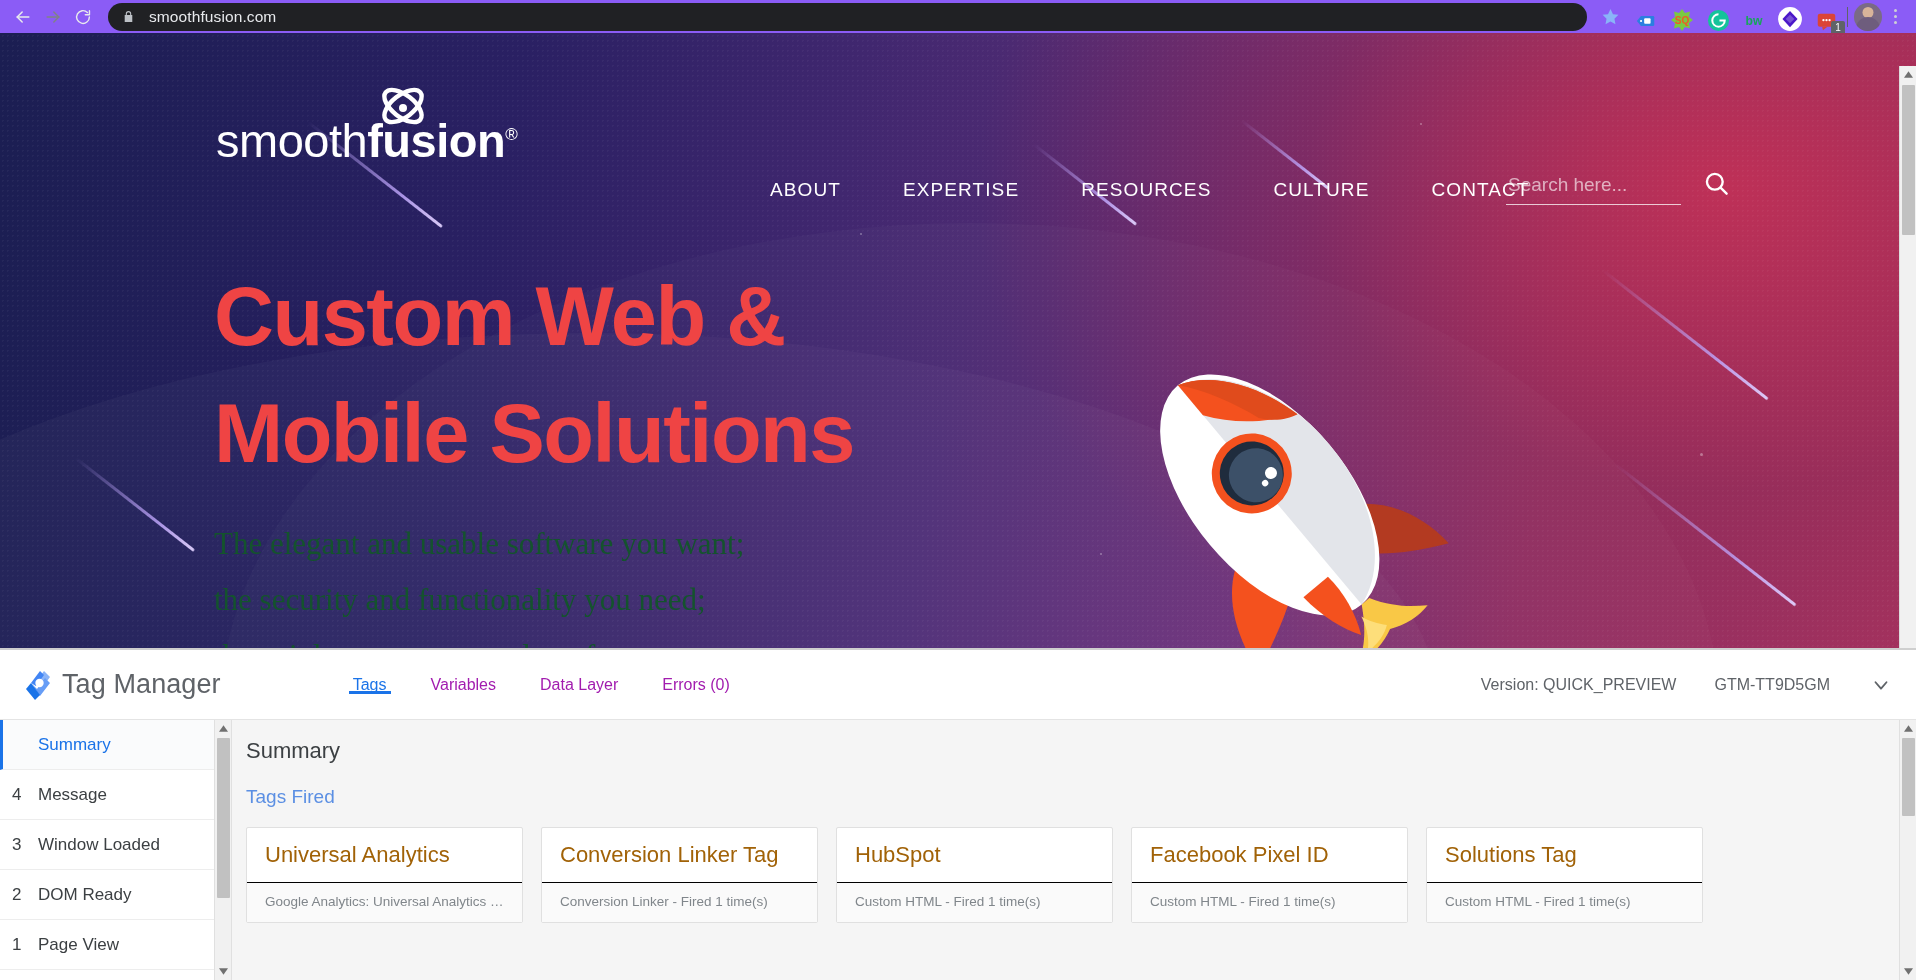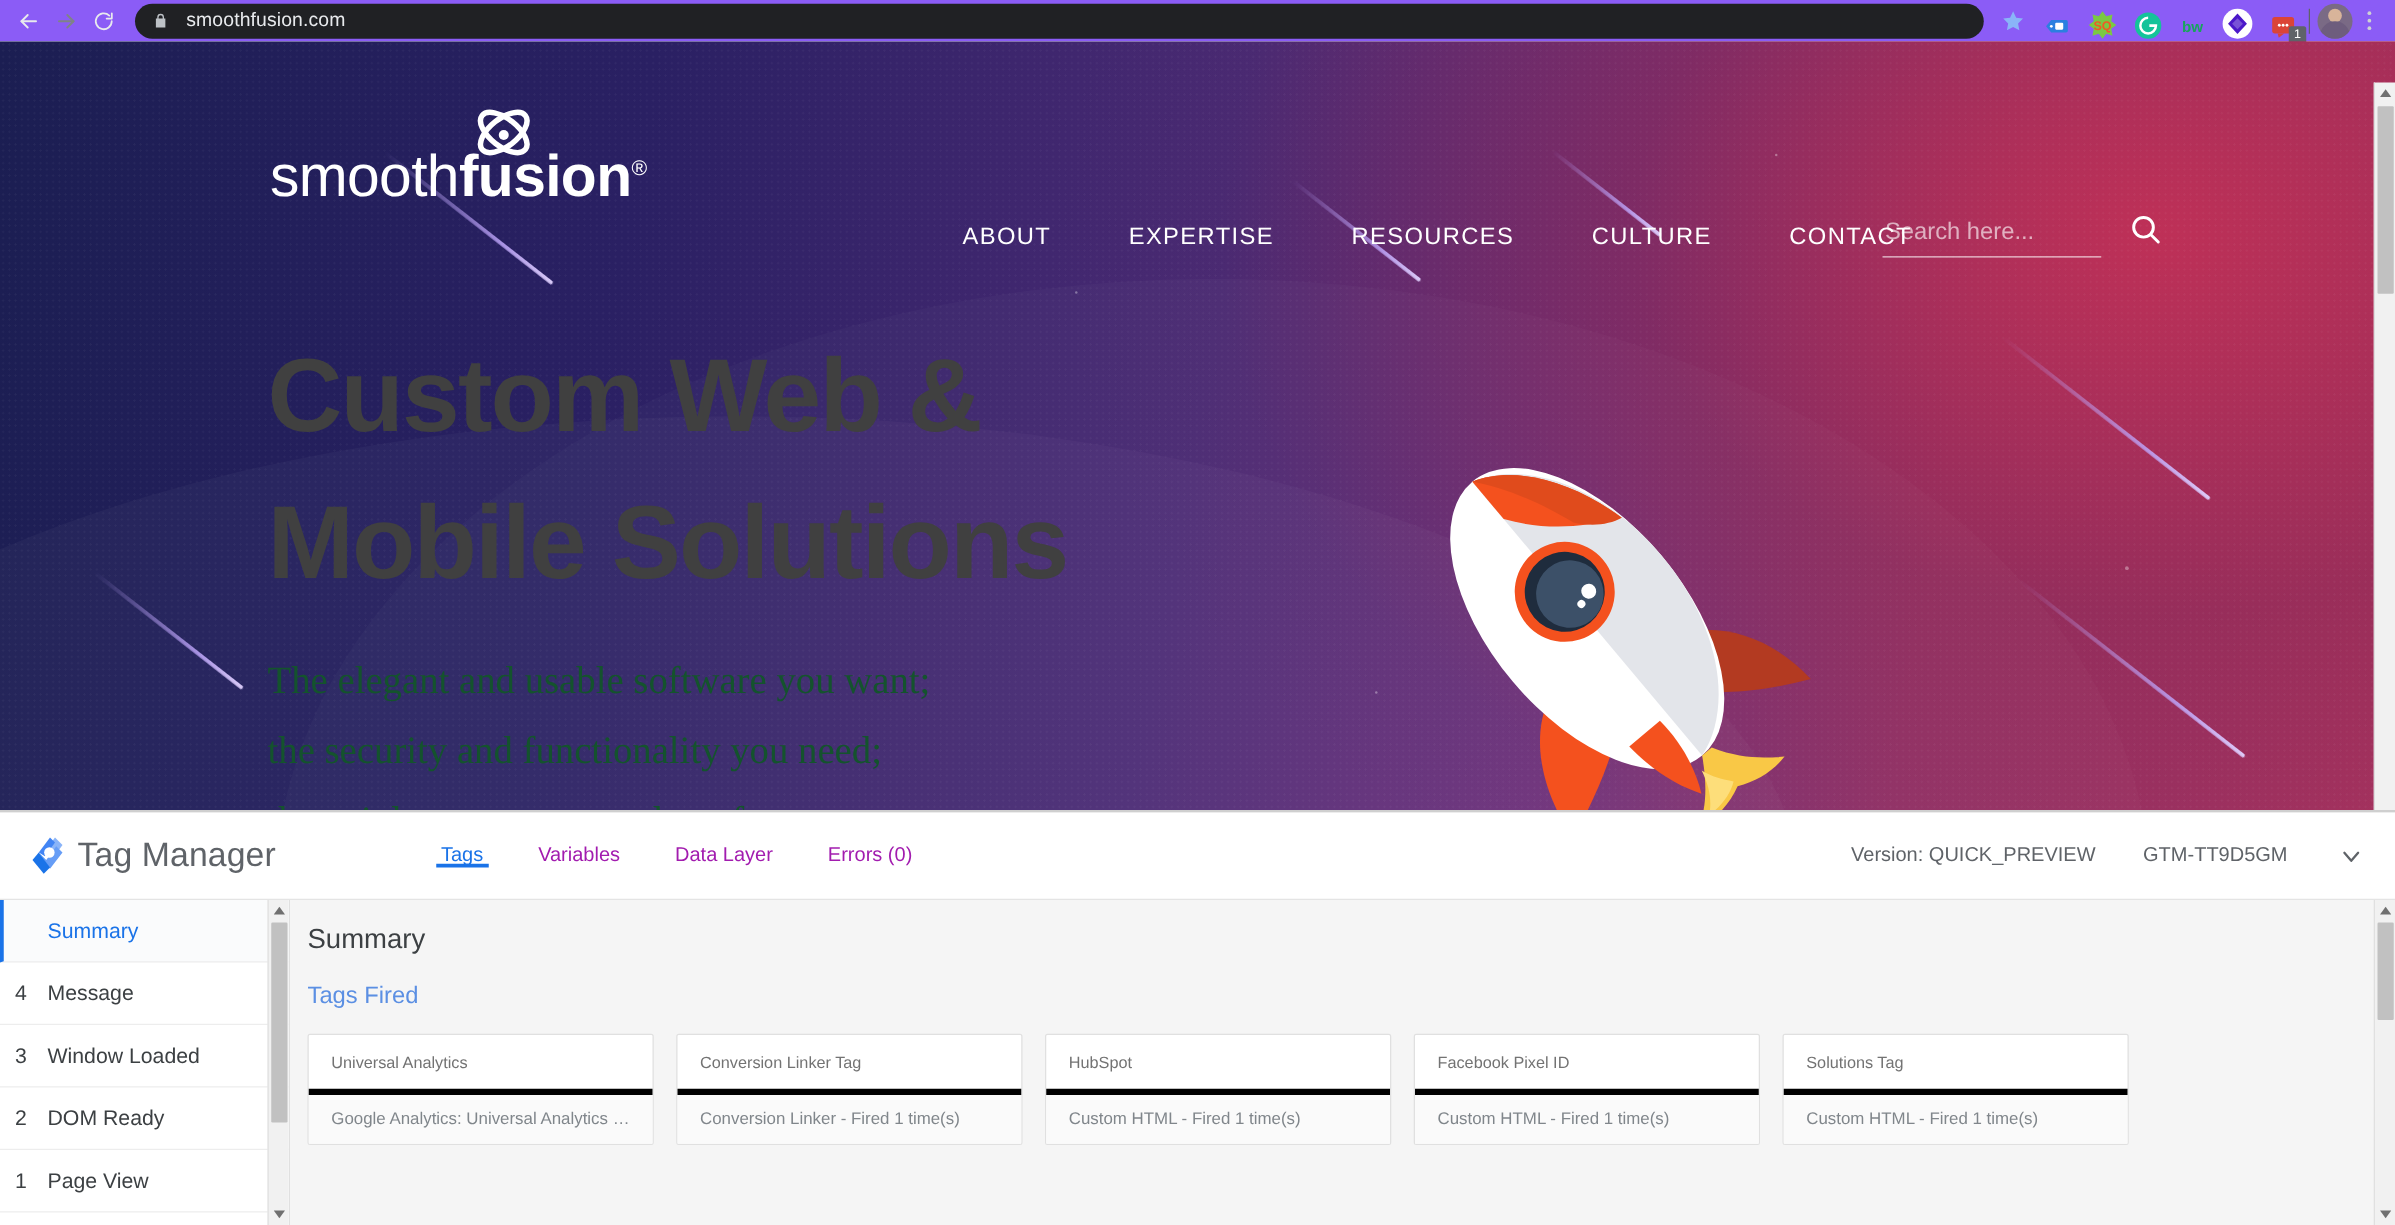--- a/index.html
+++ b/index.html
@@ -177,21 +177,21 @@
     border-bottom: 1.5px solid rgba(255,255,255,0.75);
     color: #fff; font-size: 19px;
     padding: 2px 2px 8px 2px;
     outline: none;
     font-family: "Liberation Sans", sans-serif;
   }
   .search-field::placeholder { color: rgba(255,255,255,0.62); }
 
   .hero-copy { position:absolute; left: 214px; top: 225px; }
   .hero-title {
-    color: #404040;
+    color: #ef4444;
     font-size: 83px;
     line-height: 117px;
     font-weight: 700;
     letter-spacing: -1.5px;
     white-space: nowrap;
   }
   .hero-sub {
     color: #14532d;
     font-size: 31px;
     line-height: 56px;
@@ -327,22 +327,22 @@
   .tag-card {
     width: 277px;
     background: #fff;
     border: 1px solid #e0e0e0;
     border-radius: 2px;
     flex: 0 0 277px;
     cursor: pointer;
   }
   .tag-card-title {
     padding: 14px 18px;
-    font-size: 13px; color: #737373;
-    border-bottom: 5px solid #000000;
+    font-size: 22px; color: #a16207;
+    border-bottom: 1px solid #000000;
     white-space: nowrap; overflow: hidden; text-overflow: ellipsis;
   }
   .tag-card-sub {
     padding: 11px 14px 13px 18px;
     font-size: 13.5px; color: #80868b;
     background: #fafafa;
     white-space: nowrap; overflow: hidden; text-overflow: ellipsis;
   }
   .gtm-main-scroll {
     position:absolute; top: 0; right: 0;

